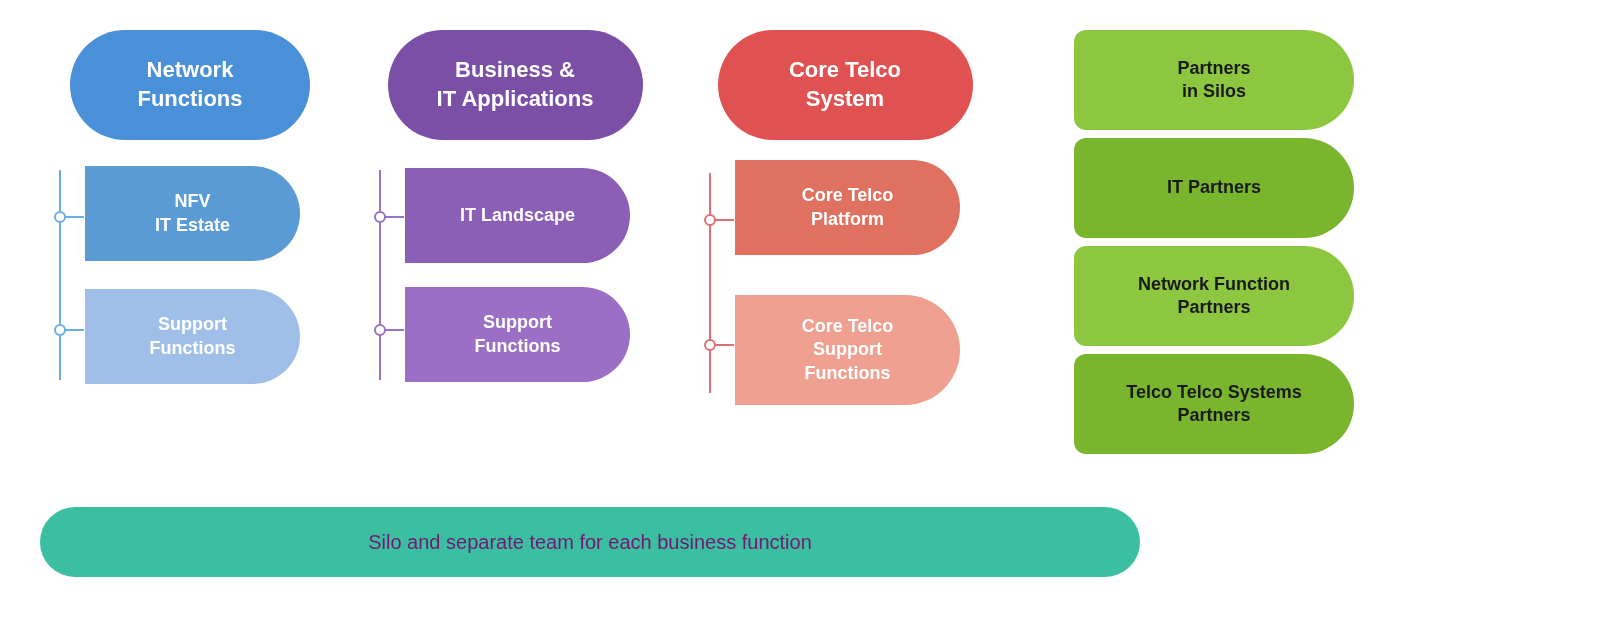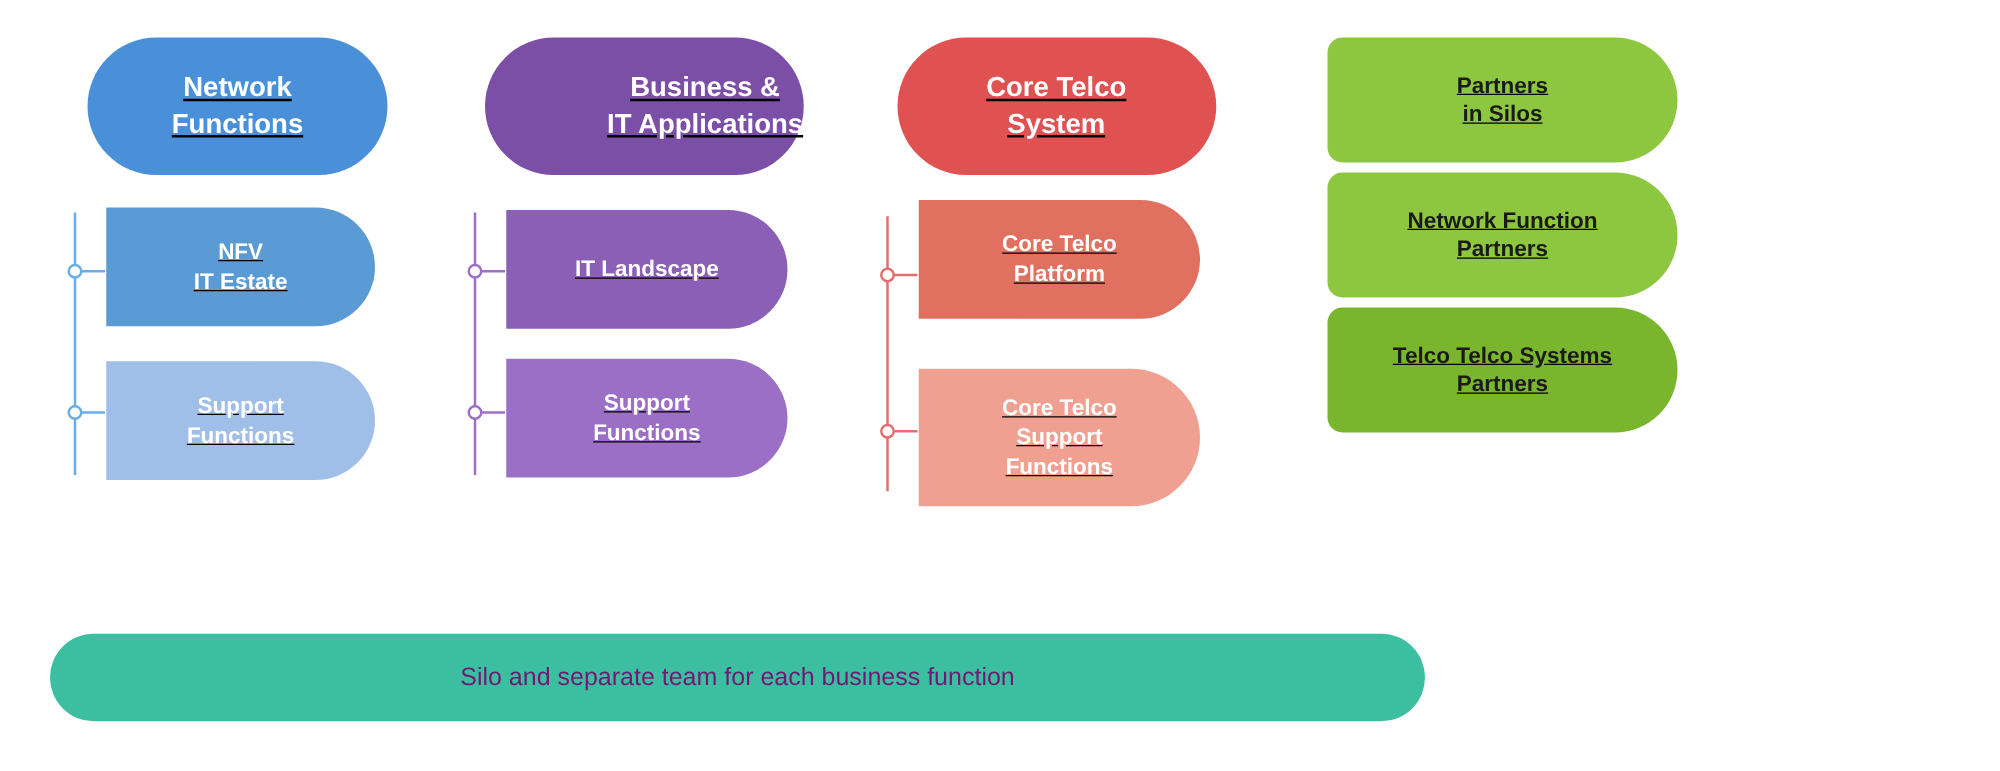--- a/index.html
+++ b/index.html
@@ -12,21 +12,20 @@
       position: relative;
     }
 
     .main-container {
       width: 1600px;
       height: 617px;
       display: flex;
       align-items: flex-start;
       padding: 30px 40px;
       gap: 0;
-      text-decoration: underline;
     }
 
     
     .pill {
       border-radius: 60px;
       display: flex;
       align-items: center;
       justify-content: center;
       text-align: center;
       font-weight: 700;
@@ -66,21 +65,20 @@
       height: 95px;
       font-size: 18px;
       margin-top: 20px;
     }
 
     .bit-header {
       background: #7b4fa6;
       width: 270px;
       height: 110px;
       font-size: 22px;
-      justify-content: flex-end;
     }
 
     .bit-child1 {
       background: #8b5fb5;
       width: 230px;
       height: 95px;
       font-size: 18px;
     }
 
     .bit-child2 {
@@ -266,25 +264,28 @@
         </div>
         <div class="stadium-right ct-child2" style="width:225px; height:110px; background:#f0a090; font-size:18px;">
           <span style="white-space:pre-line;">Core Telco
 Support
 Functions</span>
         </div>
       </div>
     </div>
   </div>
 
-  <div class="col4" style="margin-left:38px; margin-top:0;padding-left:24px;">
+  <div class="col4" style="margin-left:50px; margin-top:0;padding-left:24px;">
     <div class="partner-tab" style="background:#8dc63f;">
       <span style="white-space:pre-line;">Partners
 in Silos</span>
     </div>
+    <div class="partner-tab" style="background:#7ab52e;">
+      <span>IT Partners</span>
+    </div>
     <div class="partner-tab" style="background:#8dc63f;">
       <span style="white-space:pre-line;">Network Function
 Partners</span>
     </div>
     <div class="partner-tab" style="background:#7ab52e;">
       <span style="white-space:pre-line;">Telco Telco Systems
 Partners</span>
     </div>
   </div>
 

